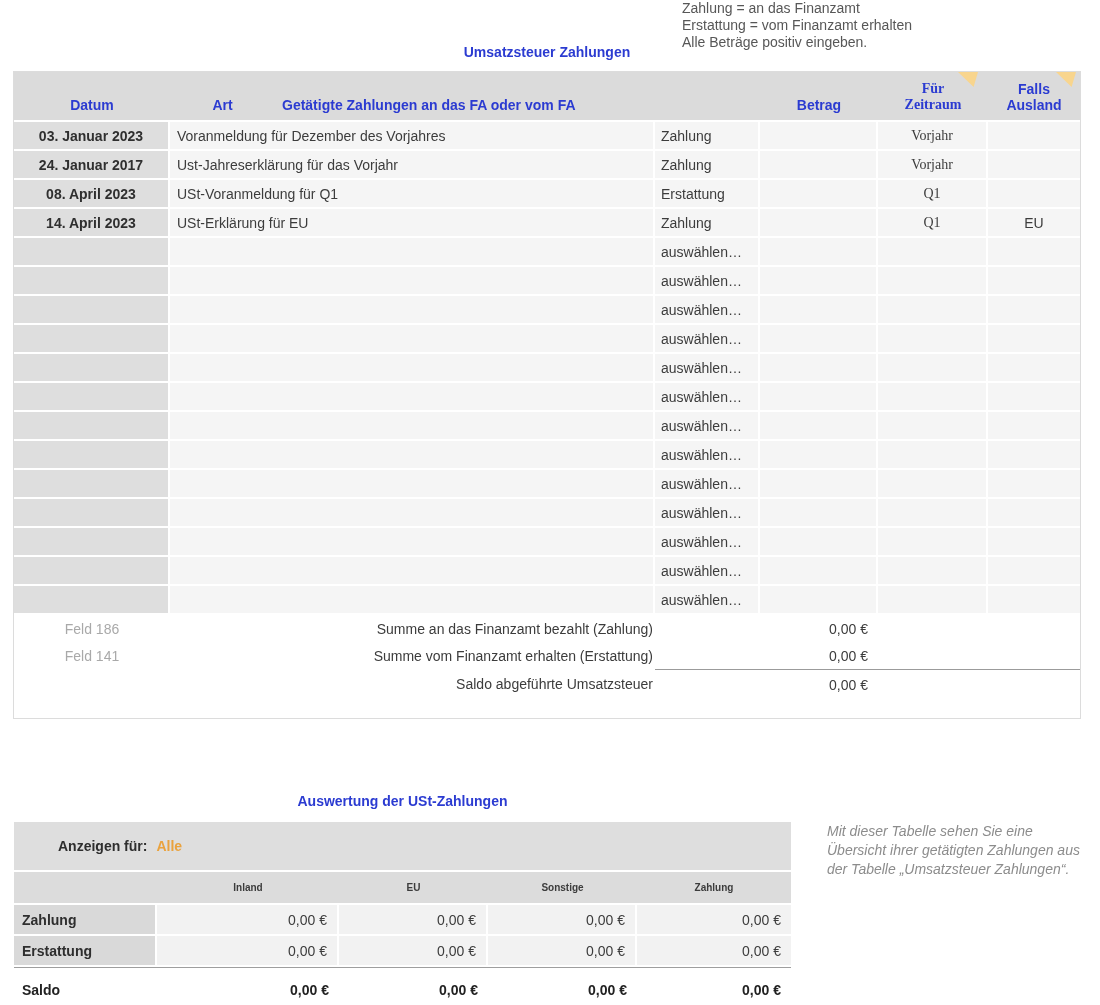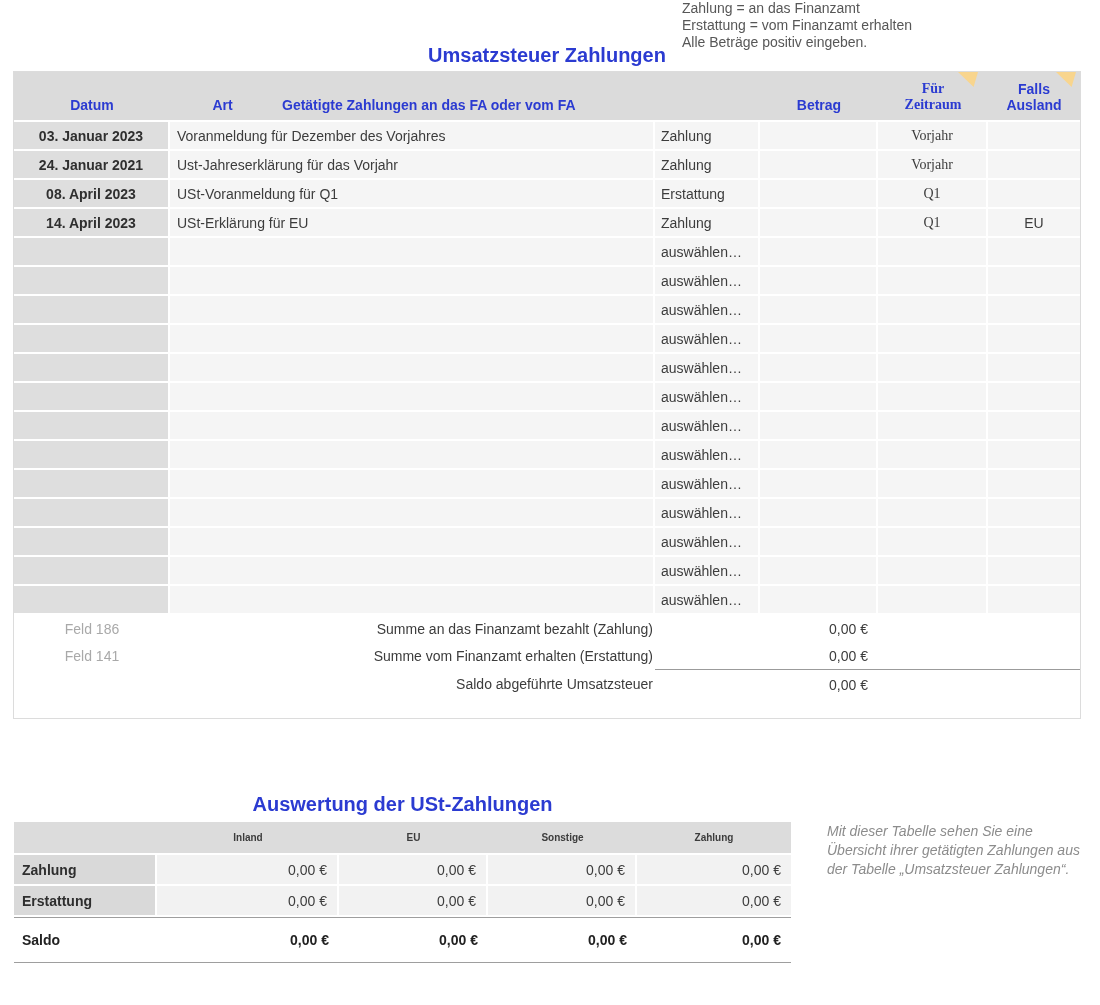--- a/index.html
+++ b/index.html
@@ -1,21 +1,21 @@
 <!DOCTYPE html>
 <html><head>
 <meta charset="utf-8">
 <style>
   html,body{margin:0;padding:0;}
   body{
     width:1100px;height:1005px;position:relative;overflow:hidden;
     background:#ffffff;font-family:"Liberation Sans",sans-serif;
     -webkit-font-smoothing:antialiased;
   }
-  .title{position:absolute;color:#2b3bd1;font-weight:bold;font-size:20px;text-align:center;}
+  .title{position:absolute;color:#2b3bd1;font-weight:bold;font-size:14px;text-align:center;}
   #title1{left:14px;width:1066px;top:44px;}
   #title2{left:14px;width:777px;top:793px;}
   #top-note{
     position:absolute;left:682px;top:0;font-size:14px;line-height:17px;
     color:#575757;white-space:pre-line;
   }
   #side-note{
     position:absolute;left:827px;top:822px;width:258px;font-size:14px;line-height:19px;
     color:#8c8c8c;font-style:italic;
   }
@@ -105,21 +105,21 @@
   <div id="t1-body">
       <div class="r">
         <div class="c c1 datum">03. Januar 2023</div>
         <div class="c c2 desc">Voranmeldung für Dezember des Vorjahres</div>
         <div class="c c3 art">Zahlung</div>
         <div class="c c4 betrag"></div>
         <div class="c c5 center">Vorjahr</div>
         <div class="c c6 center"></div>
       </div>
       <div class="r">
-        <div class="c c1 datum">24. Januar 2021</div>
+        <div class="c c1 datum">24. Januar 2017</div>
         <div class="c c2 desc">Ust-Jahreserklärung für das Vorjahr</div>
         <div class="c c3 art">Zahlung</div>
         <div class="c c4 betrag"></div>
         <div class="c c5 center">Vorjahr</div>
         <div class="c c6 center"></div>
       </div>
       <div class="r">
         <div class="c c1 datum">08. April 2023</div>
         <div class="c c2 desc">USt-Voranmeldung für Q1</div>
         <div class="c c3 art">Erstattung</div>
@@ -258,20 +258,24 @@
         <div class="slabel">Saldo abgeführte Umsatzsteuer</div>
         <div class="sval sumline">0,00 €</div>
         <div class="stail sumline"></div>
       </div>
     </div>
 </div>
 
 <div id="title2" class="title">Auswertung der USt-Zahlungen</div>
 
 <div id="t2">
+  <div id="t2-band">
+    <span class="blabel">Anzeigen für:</span>
+    <span class="bval">Alle</span>
+  </div>
   <div id="t2-header">
     <div class="hc w-label"></div>
   <div class="hc w-v0">Inland</div>
       <div class="hc w-v1">EU</div>
       <div class="hc w-v2">Sonstige</div>
       <div class="hc w-v3">Zahlung</div>
     </div>
   <div id="t2-body">
       <div class="row">
         <div class="lc w-label">Zahlung</div>

